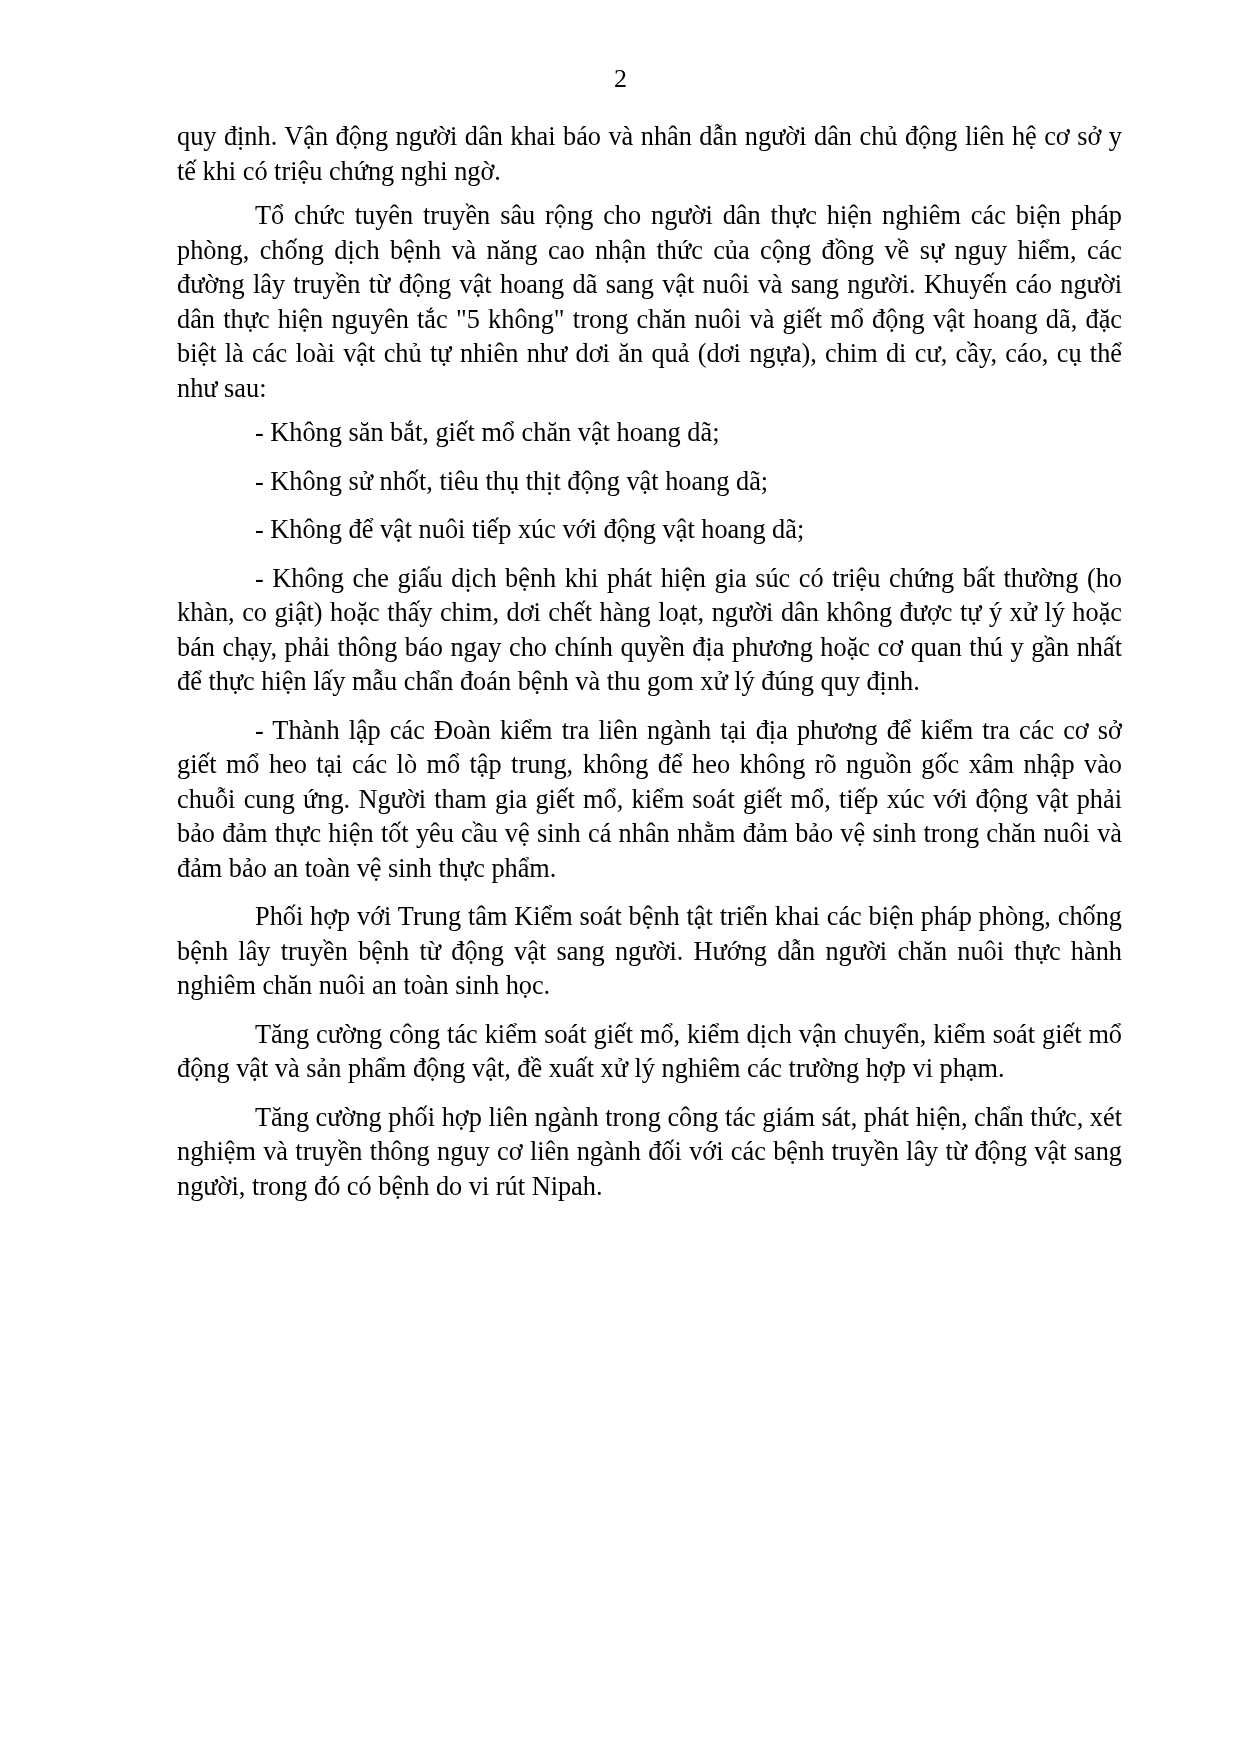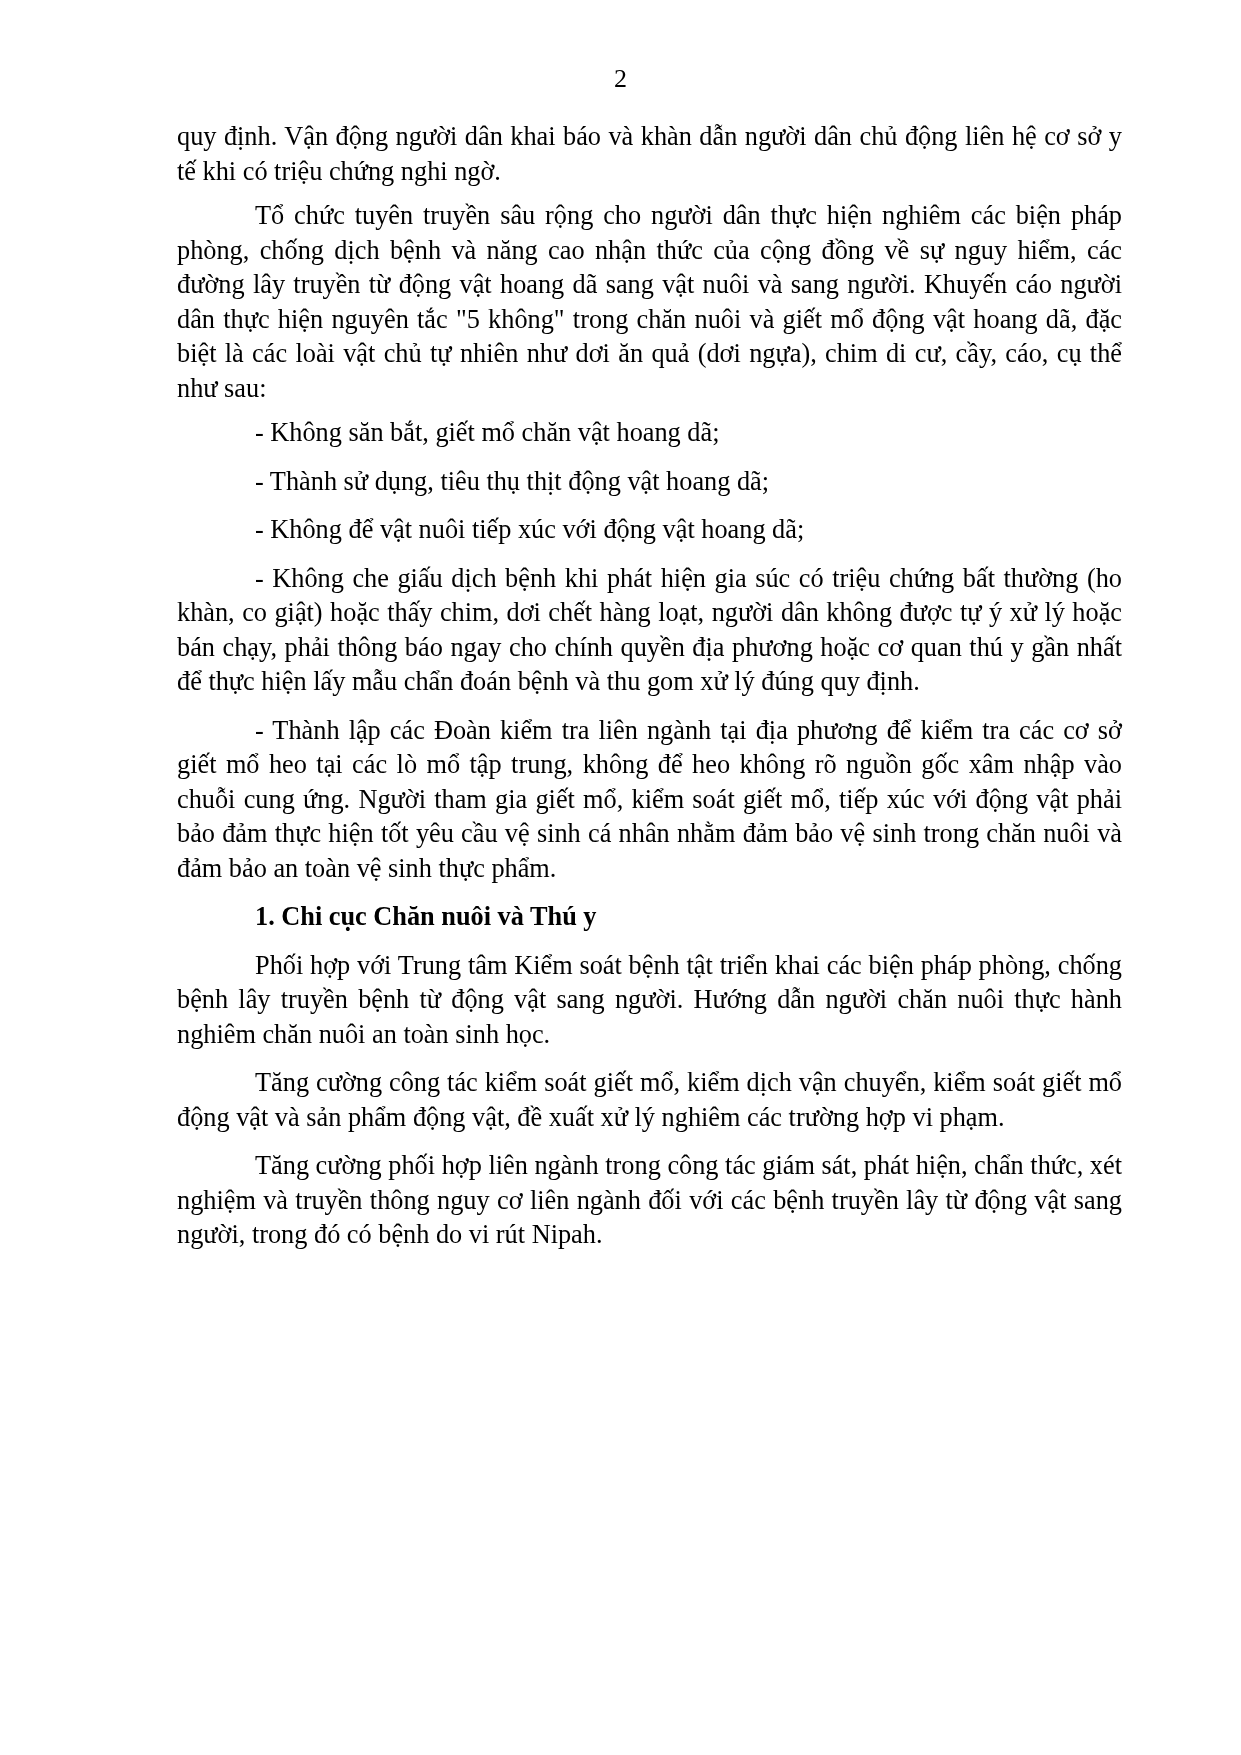--- a/index.html
+++ b/index.html
@@ -50,29 +50,28 @@
       text-indent: 78px;
       font-weight: bold;
     }
   </style>
 </head>
 <body>
 
 <div class="page-number">2</div>
 
 <div class="content">
-  <p class="para no-indent">quy định. Vận động người dân khai báo và khàn dẫn người dân chủ động liên hệ cơ sở y tế khi có triệu chứng nghi ngờ.</p>
+  <p class="para no-indent">quy định. Vận động người dân khai báo và nhân dẫn người dân chủ động liên hệ cơ sở y tế khi có triệu chứng nghi ngờ.</p>
 
   <p class="para">Tổ chức tuyên truyền sâu rộng cho người dân thực hiện nghiêm các biện pháp phòng, chống dịch bệnh và năng cao nhận thức của cộng đồng về sự nguy hiểm, các đường lây truyền từ động vật hoang dã sang vật nuôi và sang người. Khuyến cáo người dân thực hiện nguyên tắc "5 không" trong chăn nuôi và giết mổ động vật hoang dã, đặc biệt là các loài vật chủ tự nhiên như dơi ăn quả (dơi ngựa), chim di cư, cầy, cáo, cụ thể như sau:</p>
 
   <p class="bullet">- Không săn bắt, giết mổ chăn vật hoang dã;</p>
-  <p class="bullet">- Thành sử dụng, tiêu thụ thịt động vật hoang dã;</p>
+  <p class="bullet">- Không sử nhốt, tiêu thụ thịt động vật hoang dã;</p>
   <p class="bullet">- Không để vật nuôi tiếp xúc với động vật hoang dã;</p>
   <p class="bullet">- Không che giấu dịch bệnh khi phát hiện gia súc có triệu chứng bất thường (ho khàn, co giật) hoặc thấy chim, dơi chết hàng loạt, người dân không được tự ý xử lý hoặc bán chạy, phải thông báo ngay cho chính quyền địa phương hoặc cơ quan thú y gần nhất để thực hiện lấy mẫu chẩn đoán bệnh và thu gom xử lý đúng quy định.</p>
 
   <p class="bullet">- Thành lập các Đoàn kiểm tra liên ngành tại địa phương để kiểm tra các cơ sở giết mổ heo tại các lò mổ tập trung, không để heo không rõ nguồn gốc xâm nhập vào chuỗi cung ứng. Người tham gia giết mổ, kiểm soát giết mổ, tiếp xúc với động vật phải bảo đảm thực hiện tốt yêu cầu vệ sinh cá nhân nhằm đảm bảo vệ sinh trong chăn nuôi và đảm bảo an toàn vệ sinh thực phẩm.</p>
 
-  <p class="heading">1. Chi cục Chăn nuôi và Thú y</p>
 
   <p class="bullet">Phối hợp với Trung tâm Kiểm soát bệnh tật triển khai các biện pháp phòng, chống bệnh lây truyền bệnh từ động vật sang người. Hướng dẫn người chăn nuôi thực hành nghiêm chăn nuôi an toàn sinh học.</p>
   <p class="bullet">Tăng cường công tác kiểm soát giết mổ, kiểm dịch vận chuyển, kiểm soát giết mổ động vật và sản phẩm động vật, đề xuất xử lý nghiêm các trường hợp vi phạm.</p>
   <p class="bullet">Tăng cường phối hợp liên ngành trong công tác giám sát, phát hiện, chẩn thức, xét nghiệm và truyền thông nguy cơ liên ngành đối với các bệnh truyền lây từ động vật sang người, trong đó có bệnh do vi rút Nipah.</p>
 </div>
 
 </body></html>

